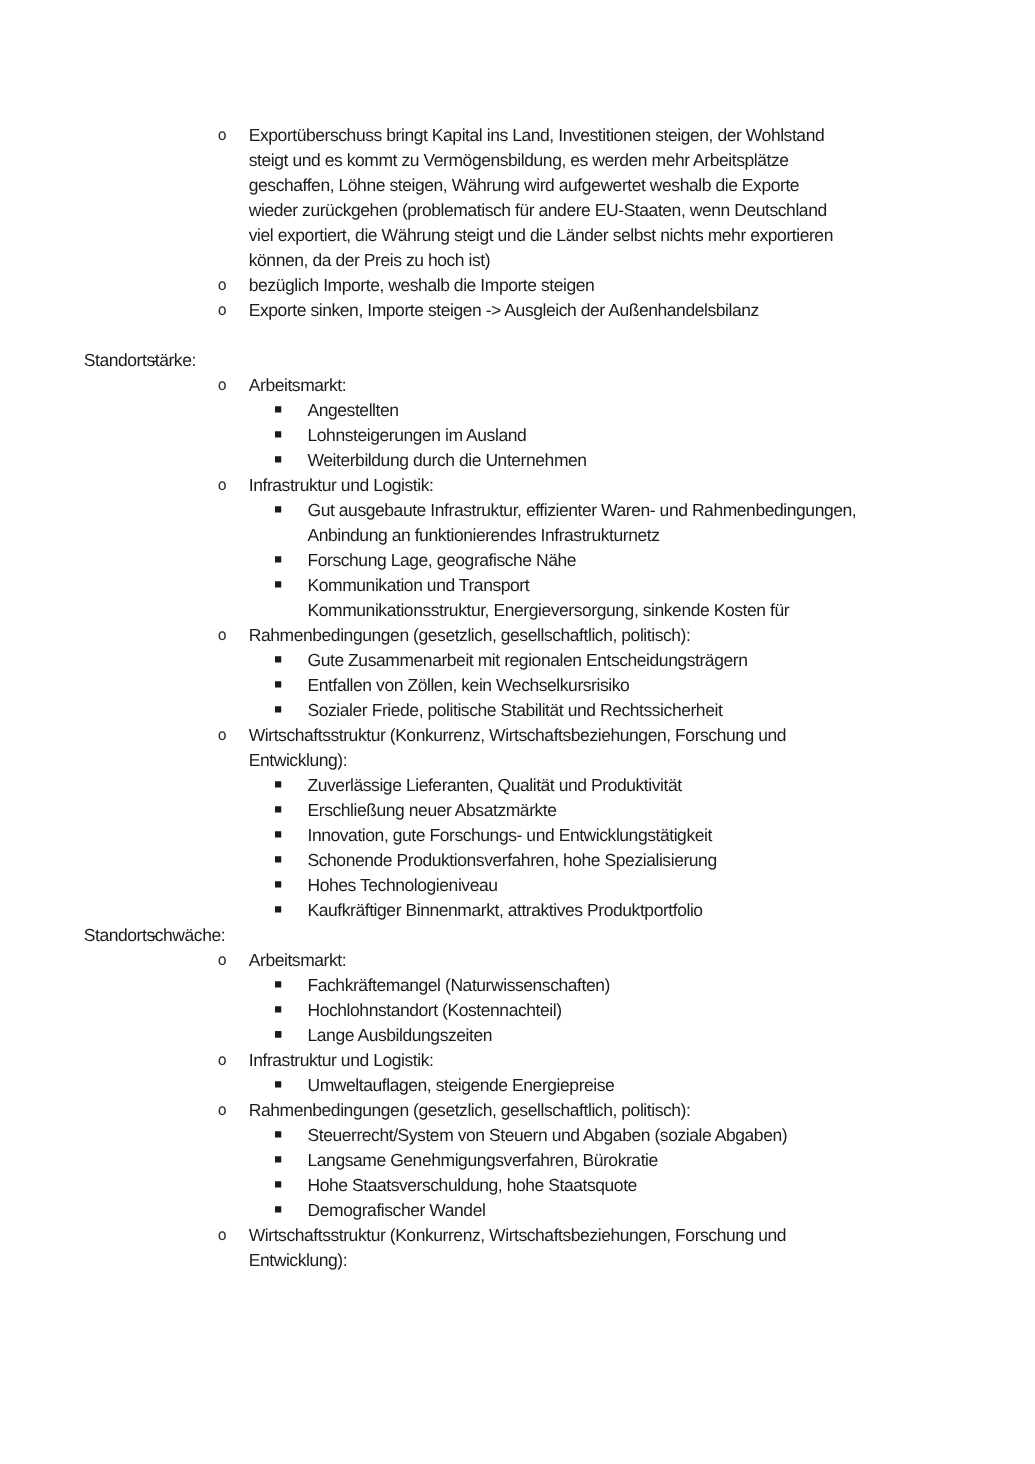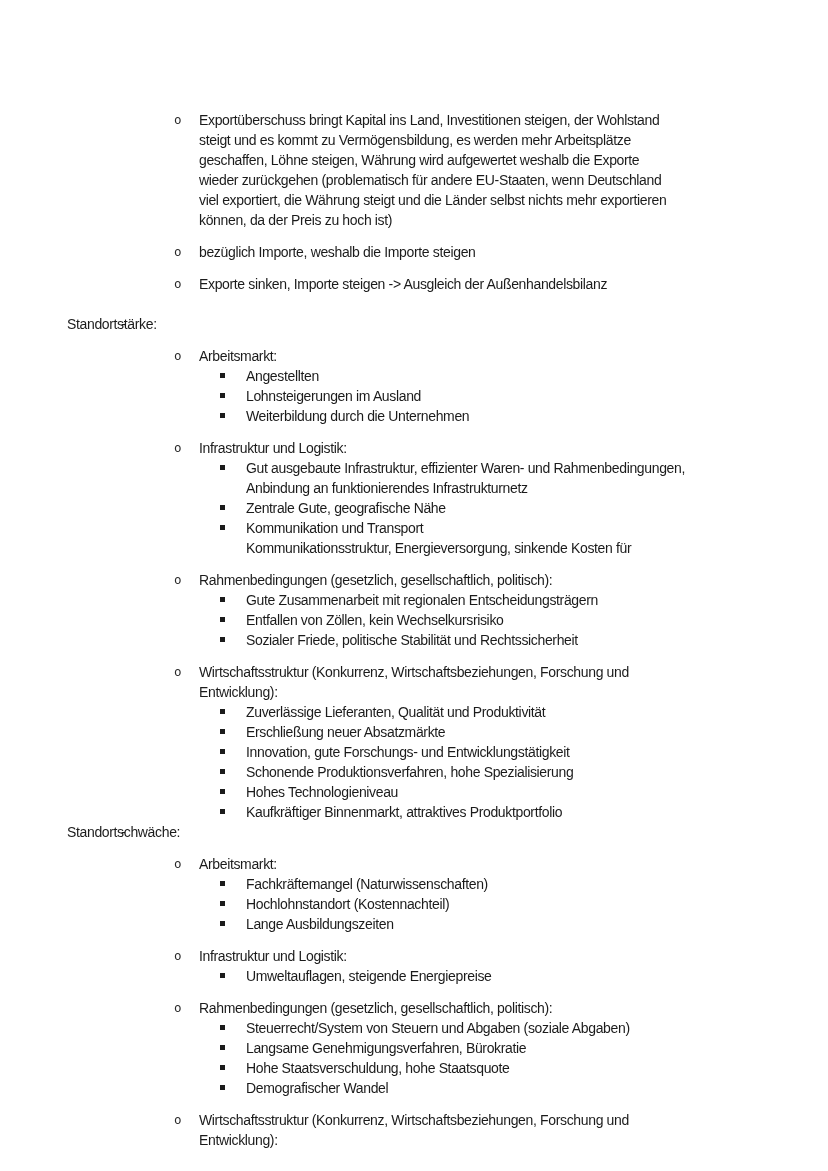--- a/index.html
+++ b/index.html
@@ -28,21 +28,21 @@
   .item {
     position: relative;
     white-space: pre;
   }
   .item .text .line {
     height: 20px;
     line-height: 20px;
   }
   
   .item.dash   .text { margin-left: 67px; }
-  .item.circle .text { margin-left: 199px; margin-top: 12px; }
+  .item.circle .text { margin-left: 199px; }
   .item.square .text { margin-left: 246px; }
   .bullet {
     position: absolute;
     top: 0;
     height: 20px;
     line-height: 20px;
     letter-spacing: 0;
   }
   .item.dash .bullet {
     left: 121px;
@@ -78,21 +78,21 @@
       <div class="item circle"><span class="bullet">o</span><div class="text"><div class="line">bezüglich Importe, weshalb die Importe steigen</div></div></div>
       <div class="item circle"><span class="bullet">o</span><div class="text"><div class="line">Exporte sinken, Importe steigen -&gt; Ausgleich der Außenhandelsbilanz</div></div></div>
       <div class="spacer"></div>
       <div class="item dash"><span class="bullet">-</span><div class="text"><div class="line">Standortstärke:</div></div></div>
       <div class="item circle"><span class="bullet">o</span><div class="text"><div class="line">Arbeitsmarkt:</div></div></div>
       <div class="item square"><span class="bullet">▪</span><div class="text"><div class="line">Angestellten</div></div></div>
       <div class="item square"><span class="bullet">▪</span><div class="text"><div class="line">Lohnsteigerungen im Ausland</div></div></div>
       <div class="item square"><span class="bullet">▪</span><div class="text"><div class="line">Weiterbildung durch die Unternehmen</div></div></div>
       <div class="item circle"><span class="bullet">o</span><div class="text"><div class="line">Infrastruktur und Logistik:</div></div></div>
       <div class="item square"><span class="bullet">▪</span><div class="text"><div class="line">Gut ausgebaute Infrastruktur, effizienter Waren- und Rahmenbedingungen,</div><div class="line">Anbindung an funktionierendes Infrastrukturnetz</div></div></div>
-      <div class="item square"><span class="bullet">▪</span><div class="text"><div class="line">Zentrale Gute, geografische Nähe</div></div></div>
+      <div class="item square"><span class="bullet">▪</span><div class="text"><div class="line">Forschung Lage, geografische Nähe</div></div></div>
       <div class="item square"><span class="bullet">▪</span><div class="text"><div class="line">Kommunikation und Transport</div><div class="line">Kommunikationsstruktur, Energieversorgung, sinkende Kosten für</div></div></div>
       <div class="item circle"><span class="bullet">o</span><div class="text"><div class="line">Rahmenbedingungen (gesetzlich, gesellschaftlich, politisch):</div></div></div>
       <div class="item square"><span class="bullet">▪</span><div class="text"><div class="line">Gute Zusammenarbeit mit regionalen Entscheidungsträgern</div></div></div>
       <div class="item square"><span class="bullet">▪</span><div class="text"><div class="line">Entfallen von Zöllen, kein Wechselkursrisiko</div></div></div>
       <div class="item square"><span class="bullet">▪</span><div class="text"><div class="line">Sozialer Friede, politische Stabilität und Rechtssicherheit</div></div></div>
       <div class="item circle"><span class="bullet">o</span><div class="text"><div class="line">Wirtschaftsstruktur (Konkurrenz, Wirtschaftsbeziehungen, Forschung und</div><div class="line">Entwicklung):</div></div></div>
       <div class="item square"><span class="bullet">▪</span><div class="text"><div class="line">Zuverlässige Lieferanten, Qualität und Produktivität</div></div></div>
       <div class="item square"><span class="bullet">▪</span><div class="text"><div class="line">Erschließung neuer Absatzmärkte</div></div></div>
       <div class="item square"><span class="bullet">▪</span><div class="text"><div class="line">Innovation, gute Forschungs- und Entwicklungstätigkeit</div></div></div>
       <div class="item square"><span class="bullet">▪</span><div class="text"><div class="line">Schonende Produktionsverfahren, hohe Spezialisierung</div></div></div>

